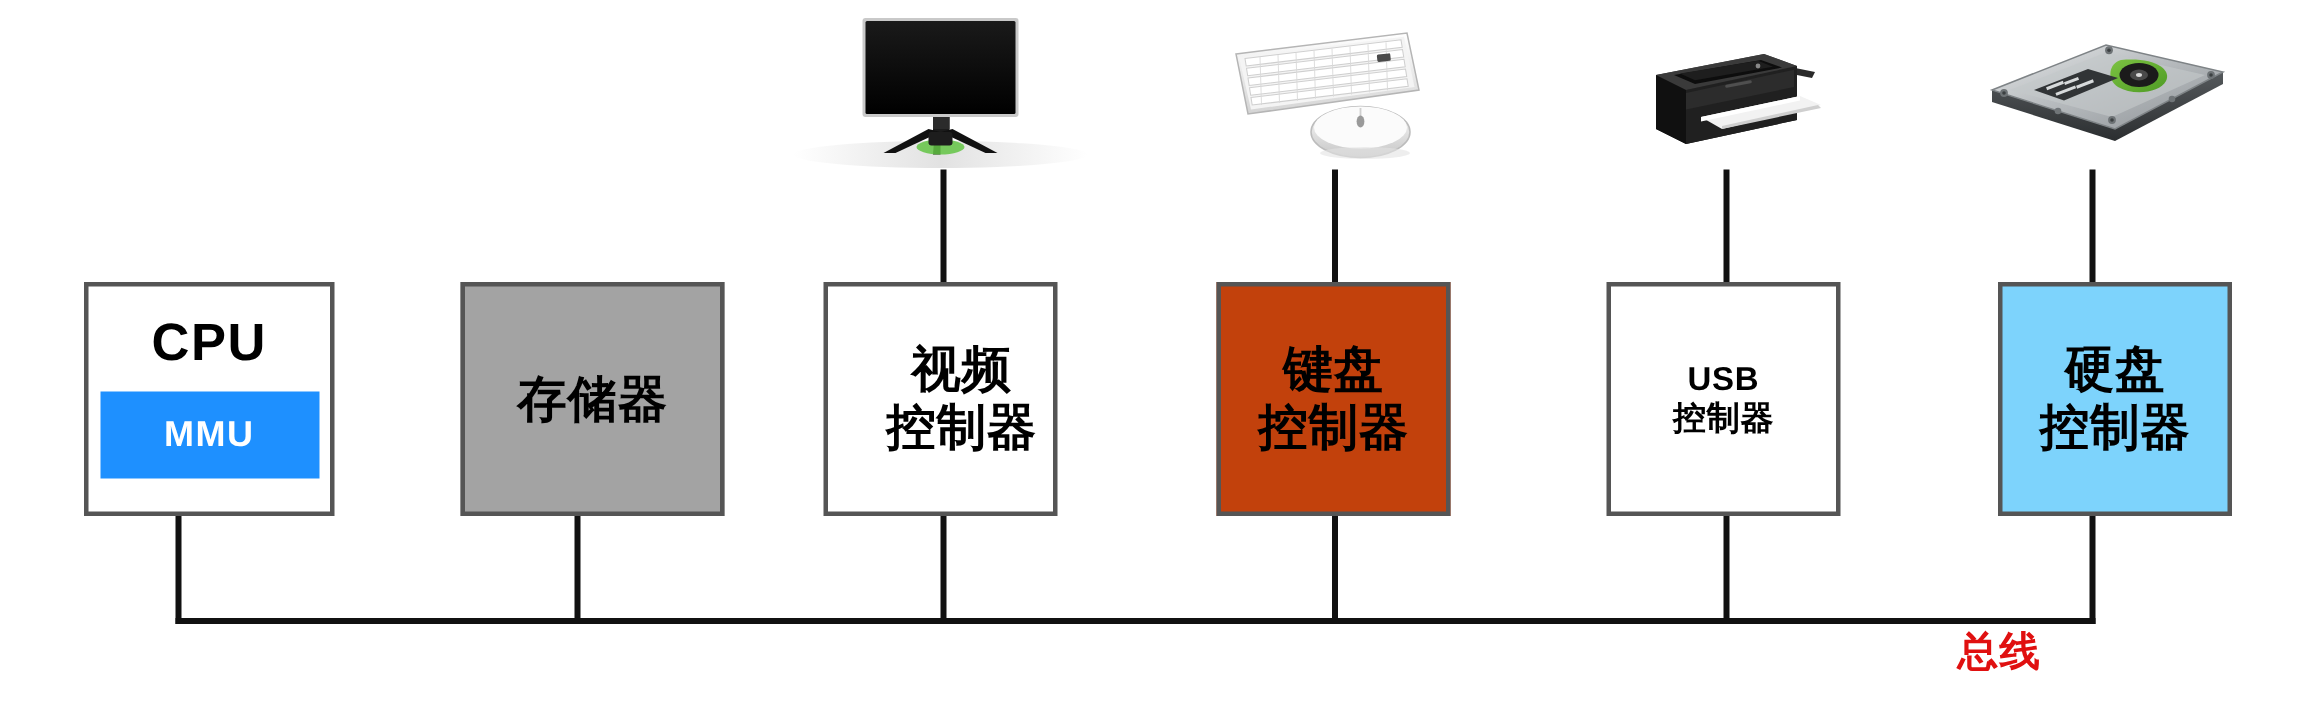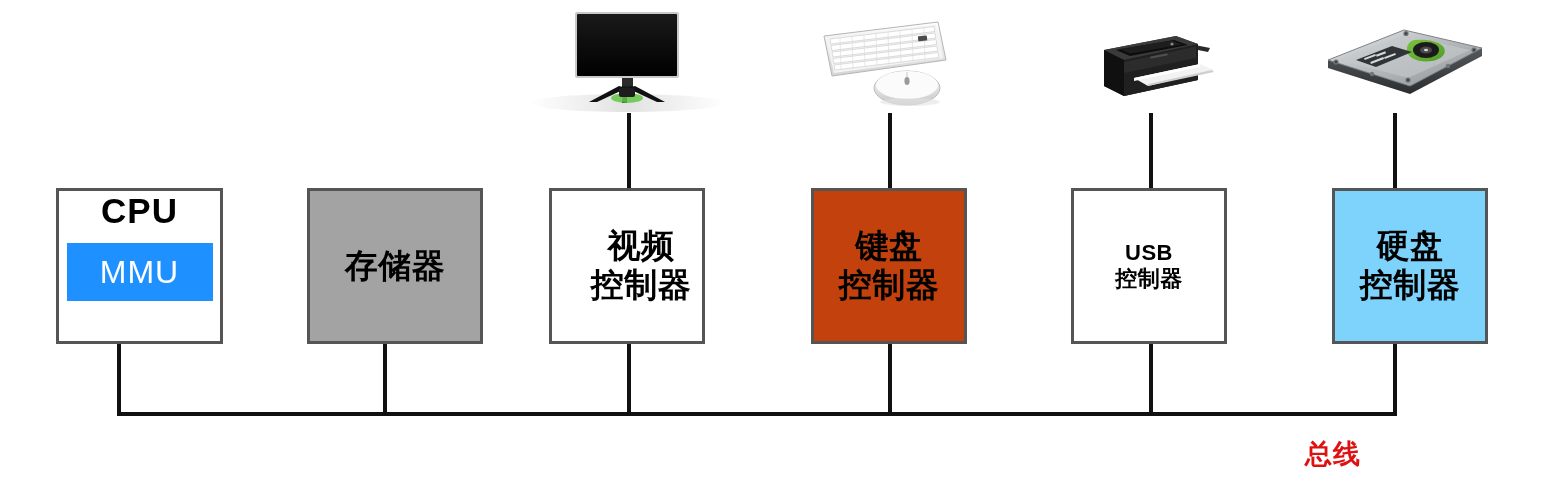--- a/index.html
+++ b/index.html
@@ -55,37 +55,37 @@
     font-size: 33px;
   }
   .label-en {
     font-size: 22px;
     text-align: center;
   }
 
   
   .cpu-box {
     justify-content: flex-start;
-    padding-top: 0;
+    padding-top: 18px;
   }
   .cpu-title {
     font-size: 35px;
     font-weight: bold;
     color: #000000;
     letter-spacing: 1px;
     margin-bottom: 12px;
   }
   .mmu-block {
     width: 146px;
     height: 58px;
     display: flex;
     align-items: center;
     justify-content: center;
-    font-size: 32px;
-    font-weight: normal;
+    font-size: 24px;
+    font-weight: bold;
     color: #ffffff;
     letter-spacing: 1px;
   }
 
   
   .bus-caption {
     position: absolute;
     font-size: 27px;
     font-weight: bold;
     letter-spacing: 1px;
@@ -291,15 +291,15 @@
 
   <div class="vline" style="left: 117px; top: 344px; height: 72px; background: rgb(17, 17, 17);"></div>
   <div class="vline" style="left: 383px; top: 344px; height: 72px; background: rgb(17, 17, 17);"></div>
   <div class="vline" style="left: 627px; top: 344px; height: 72px; background: rgb(17, 17, 17);"></div>
   <div class="vline" style="left: 888px; top: 344px; height: 72px; background: rgb(17, 17, 17);"></div>
   <div class="vline" style="left: 1149px; top: 344px; height: 72px; background: rgb(17, 17, 17);"></div>
   <div class="vline" style="left: 1393px; top: 344px; height: 72px; background: rgb(17, 17, 17);"></div>
 
   <div class="hline" style="left: 117px; top: 412px; width: 1280px; background: rgb(17, 17, 17);"></div>
 
-  <div class="bus-caption" id="bus-caption" style="left: 1305px; top: 436px; color: rgb(224, 16, 16);">总线</div>
+  <div class="bus-caption" id="bus-caption" style="left: 1305px; top: 416px; color: rgb(224, 16, 16);">总线</div>
 
 </div>
 
 </body></html>

